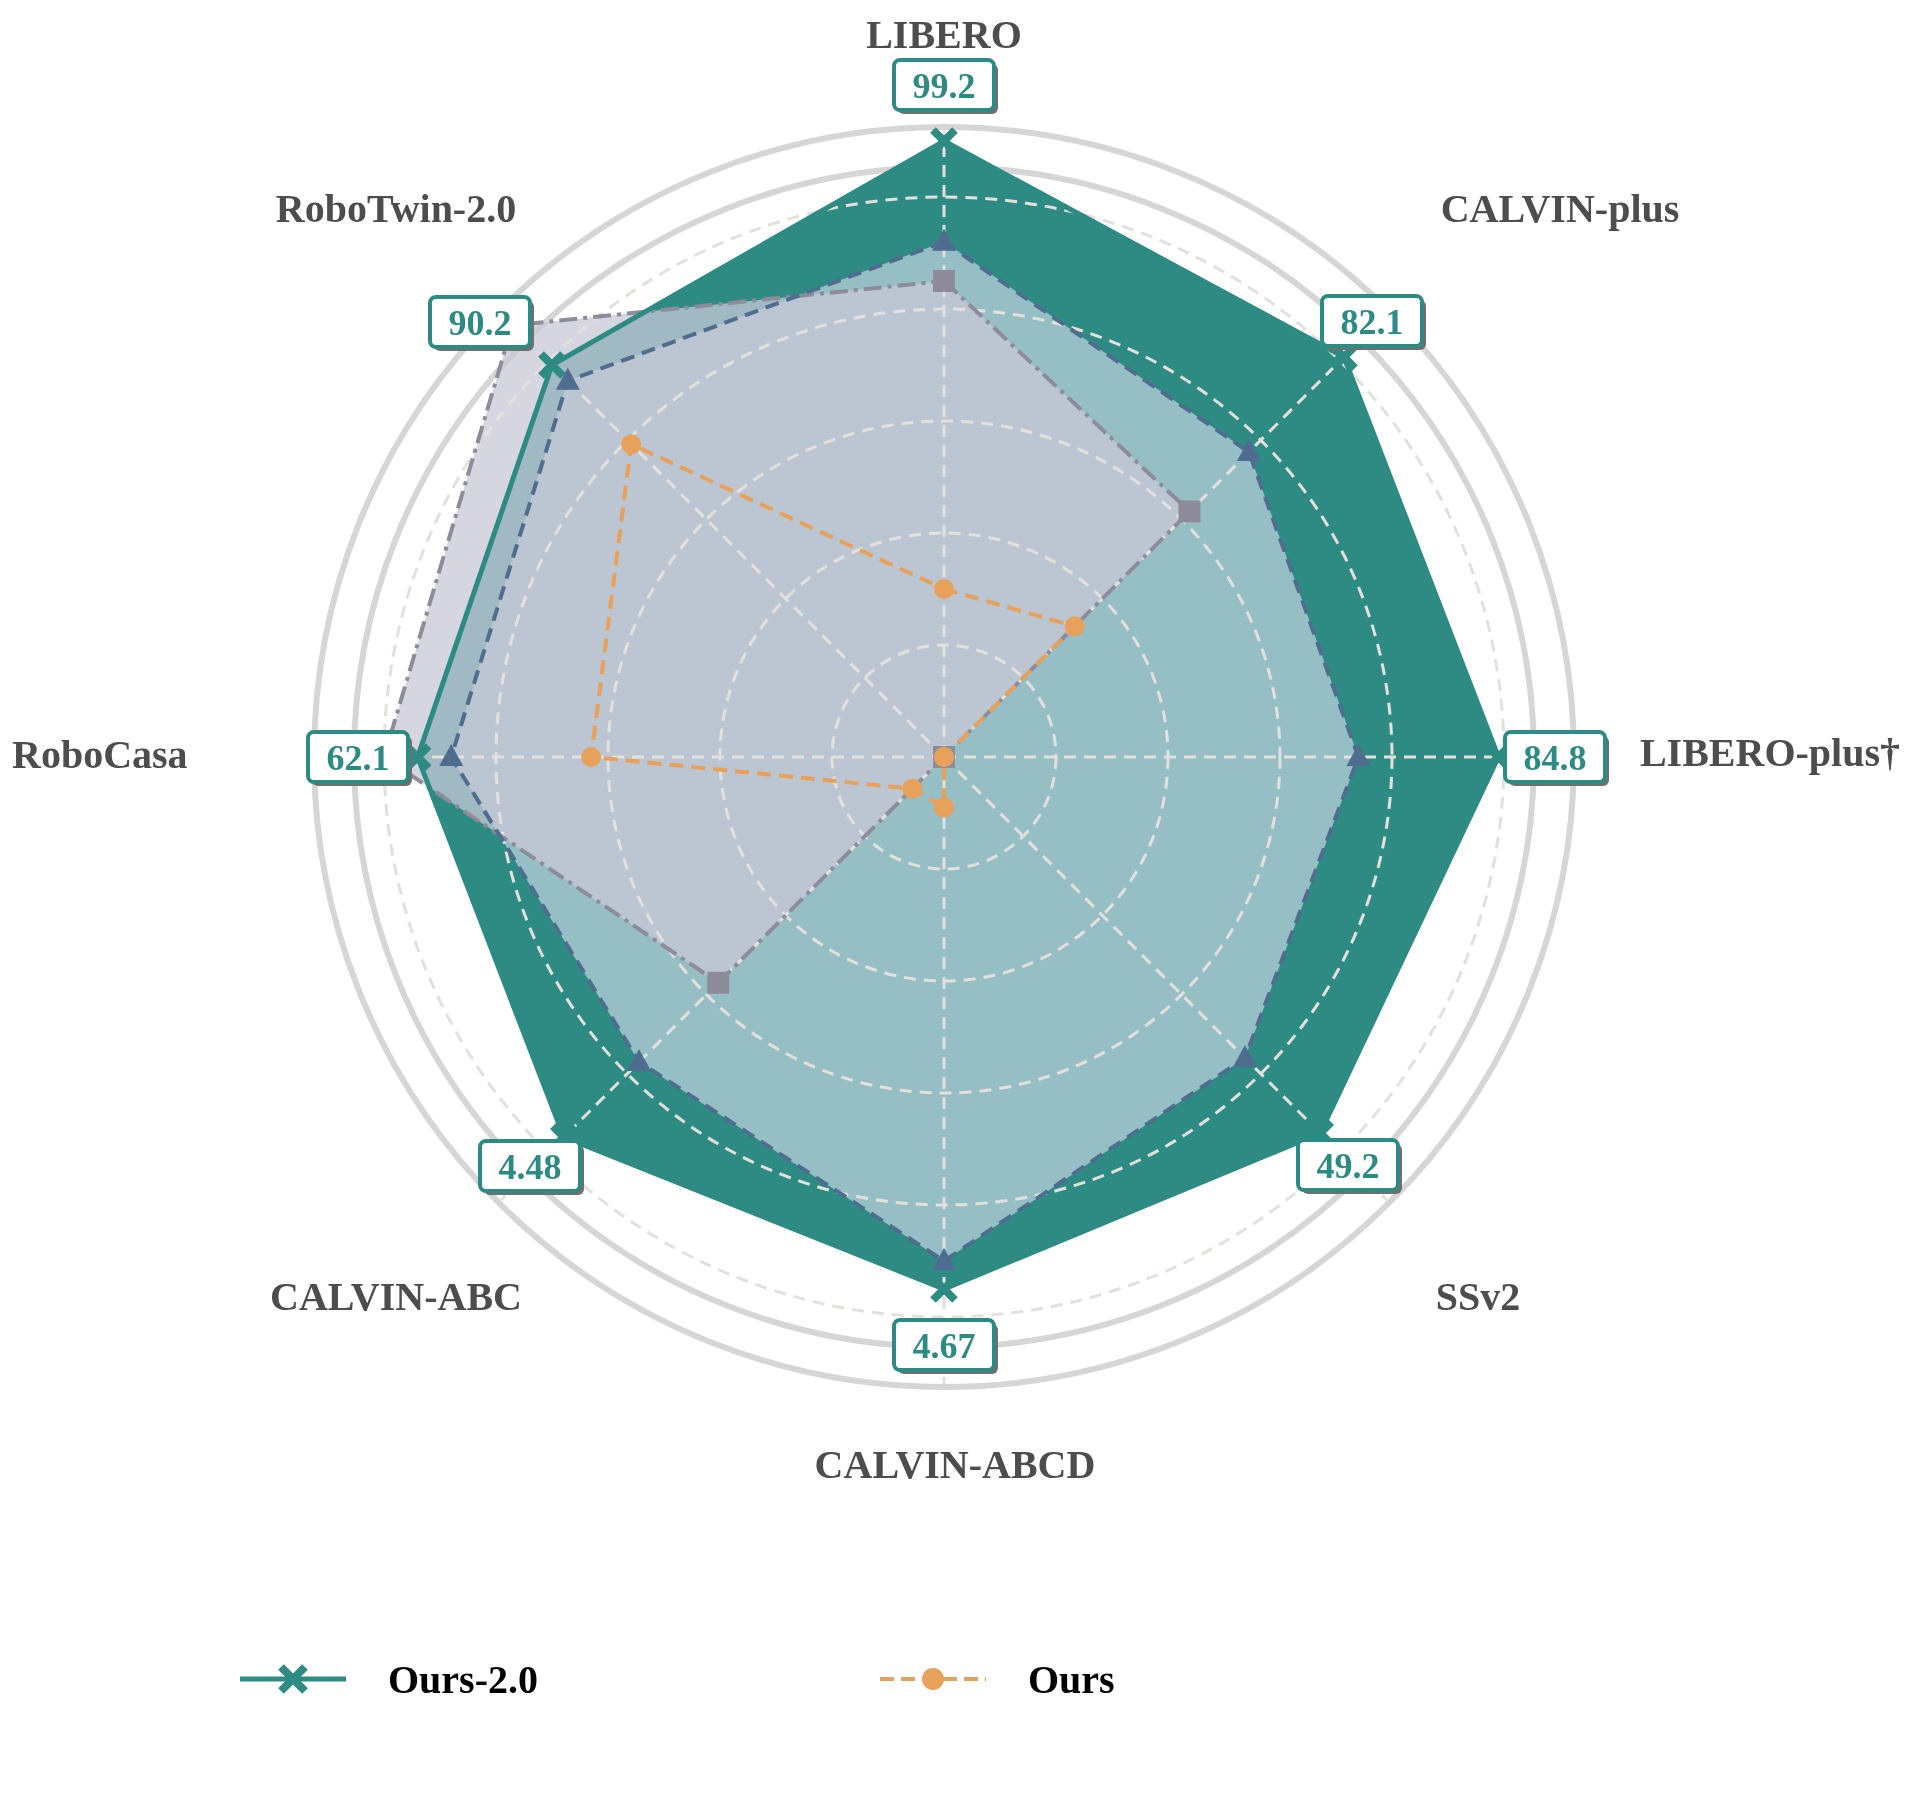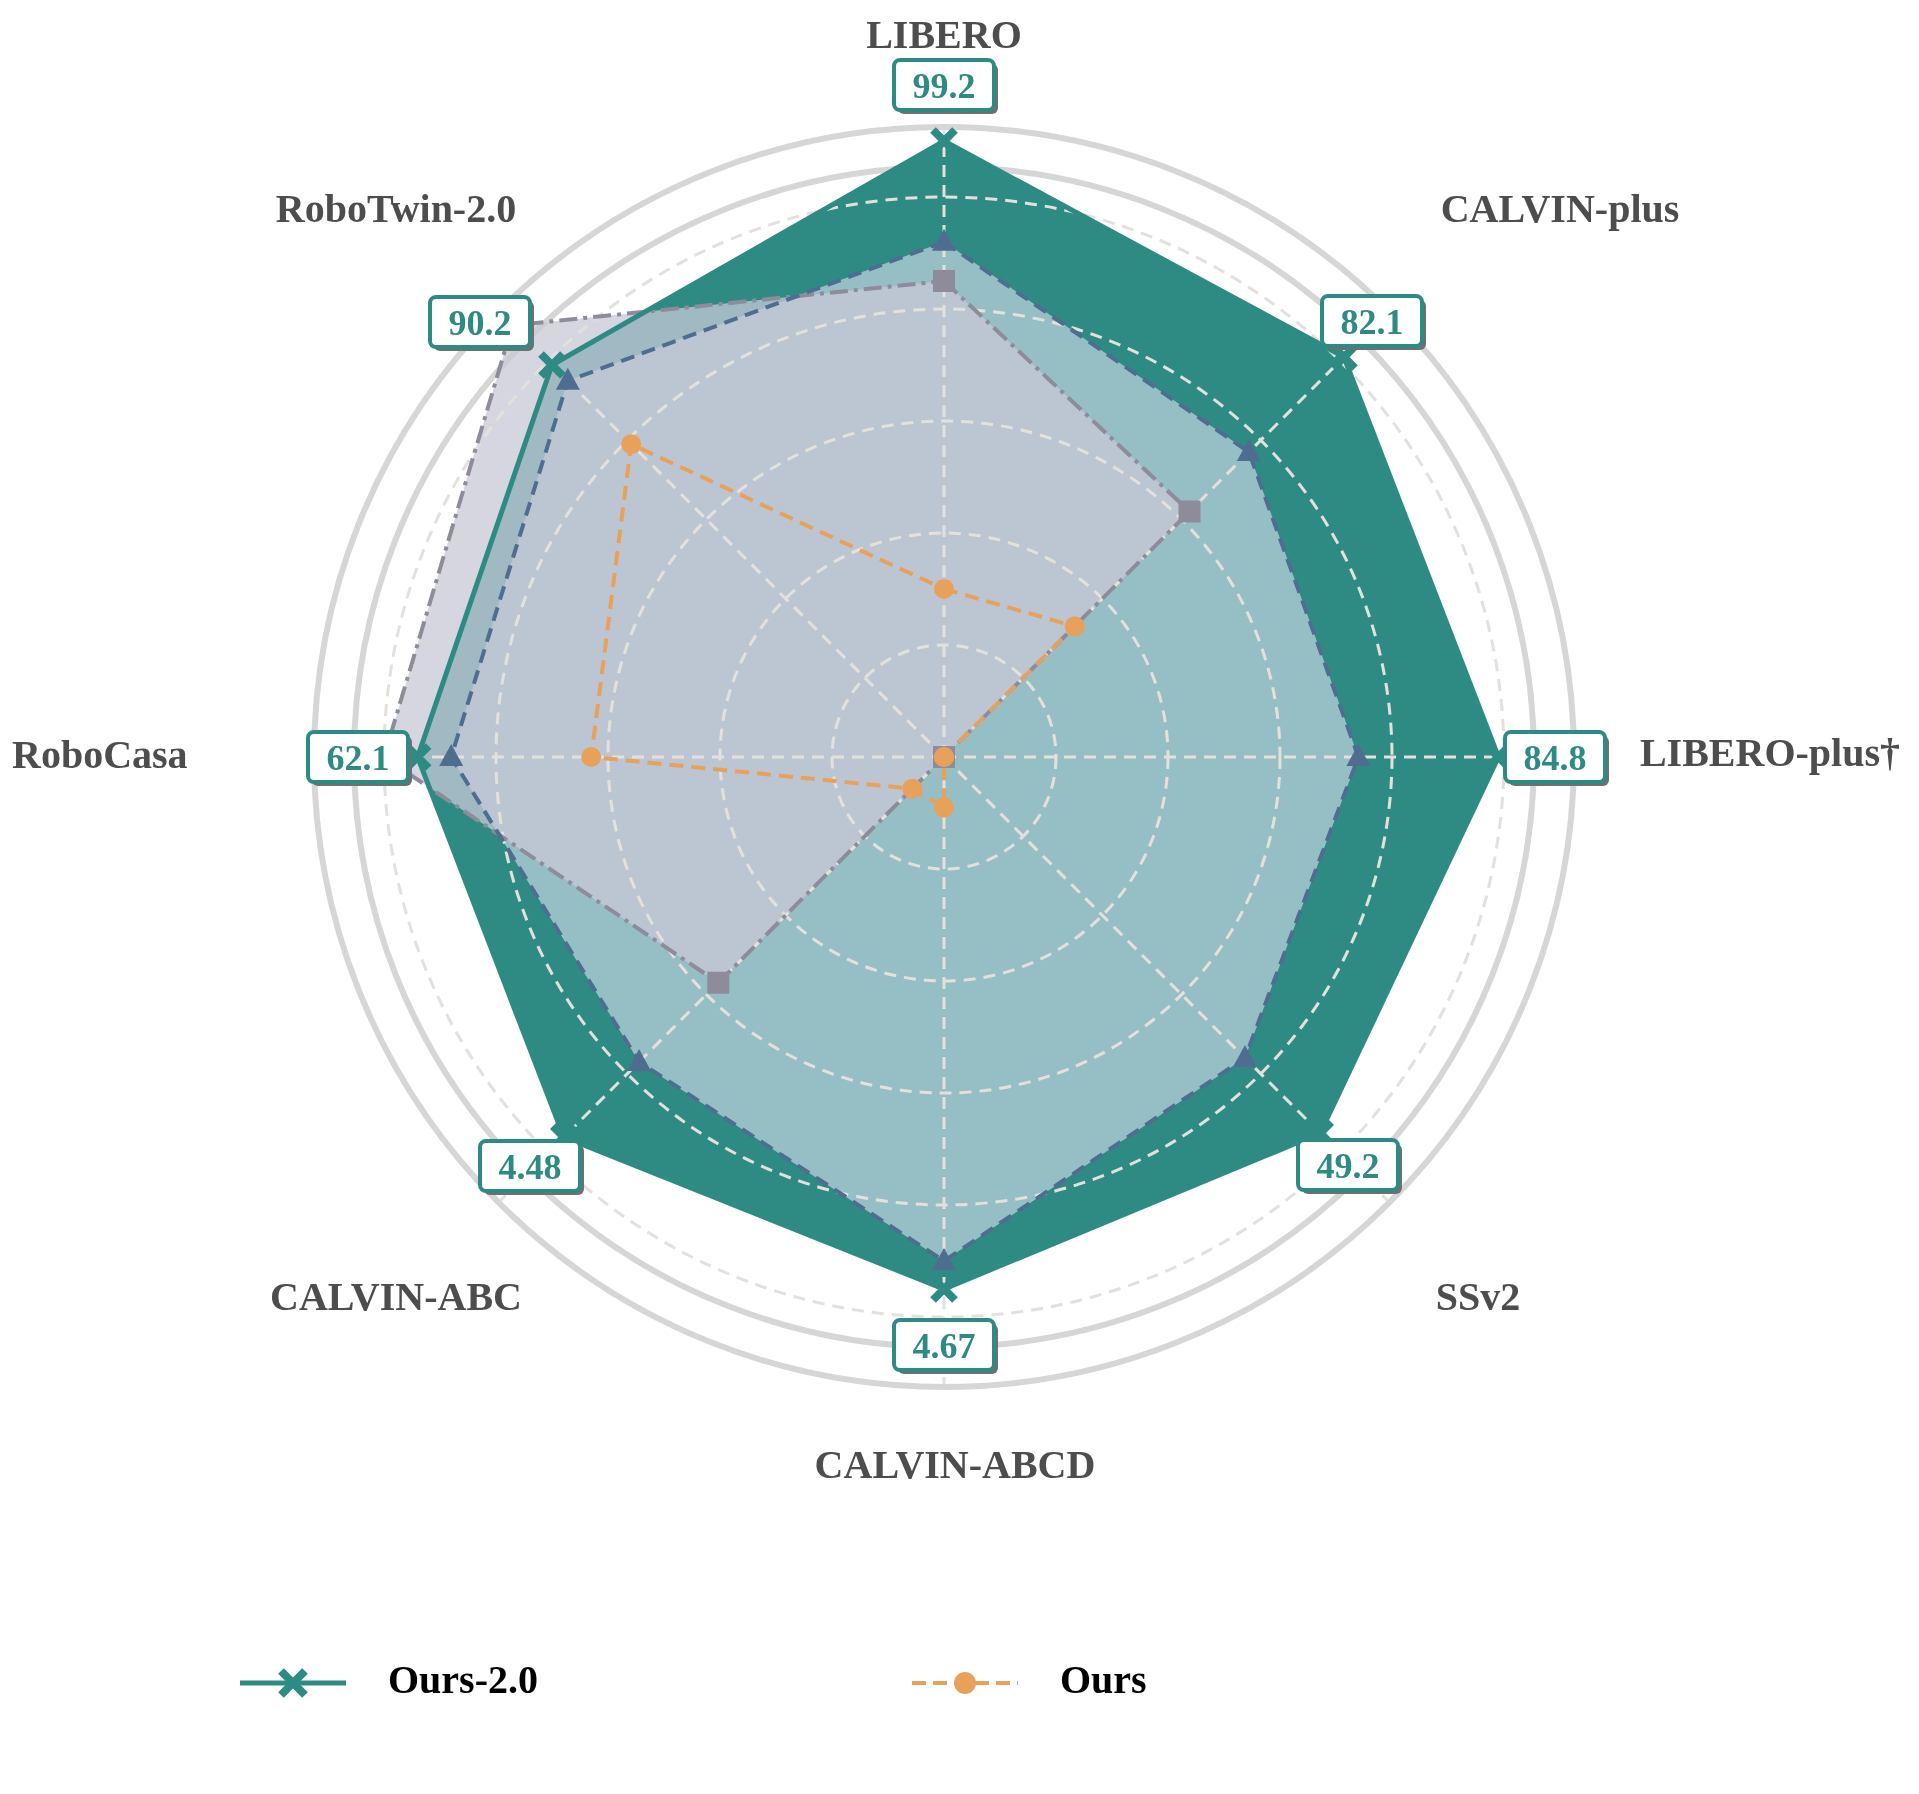--- a/index.html
+++ b/index.html
@@ -2,21 +2,21 @@
 <html><head>
 <meta charset="utf-8">
 <style>
   html, body { margin:0; padding:0; background:#ffffff; }
   body { width:1919px; height:1794px; position:relative; overflow:hidden; font-family:"Liberation Serif","DejaVu Serif",serif; }
   #chart-root { position:absolute; left:0; top:0; width:1919px; height:1794px; }
   svg text { font-family:"Liberation Serif","DejaVu Serif",serif; }
   .axis-label { font-size:40px; font-weight:bold; fill:#4d4d4d; }
   .val-text { font-size:36px; font-weight:bold; fill:#2e8b84; }
   .legend { position:absolute; left:240px; top:1655px; width:1440px; height:120px; }
-  .legend-item { position:absolute; display:flex; align-items:flex-end; height:48px; }
+  .legend-item { position:absolute; display:flex; align-items:center; height:48px; }
   .legend-swatch { width:106px; height:40px; position:relative; margin-right:42px; }
   .legend-label { font-family:"Liberation Serif","DejaVu Serif",serif; font-weight:bold; font-size:40px; color:#000; white-space:nowrap; }
 </style>
 </head>
 <body>
 
 <div id="chart-root">
   <svg id="radar-svg" width="1919" height="1794" viewBox="0 0 1919 1794">
     <g id="g-outer-rings">
         <circle cx="944" cy="757" r="590" fill="none" stroke="#d6d6d6" stroke-width="6"></circle>
@@ -141,21 +141,21 @@
       <div class="legend-swatch">
         <svg width="106" height="40">
             <line x1="0" y1="20" x2="106" y2="20" stroke="#2e8b84" stroke-width="5"></line>
           <g transform="translate(53,20)">
               <path d="M-12,-12 L12,12 M12,-12 L-12,12" stroke="#2e8b84" stroke-width="8"></path>
             </g>
           </svg>
       </div>
       <span class="legend-label">Ours-2.0</span>
     </div>
-    <div class="legend-item" style="left:672px;top:0">
+    <div class="legend-item" style="left:640px;top:0">
       <div class="legend-swatch">
         <svg width="106" height="40">
             <line x1="0" y1="20" x2="106" y2="20" stroke="#e8a15a" stroke-width="4" stroke-dasharray="14,7"></line>
           <circle cx="53" cy="20" r="11" fill="#e8a15a"></circle>
           </svg>
       </div>
       <span class="legend-label">Ours</span>
     </div>
   </div>
 </div>

